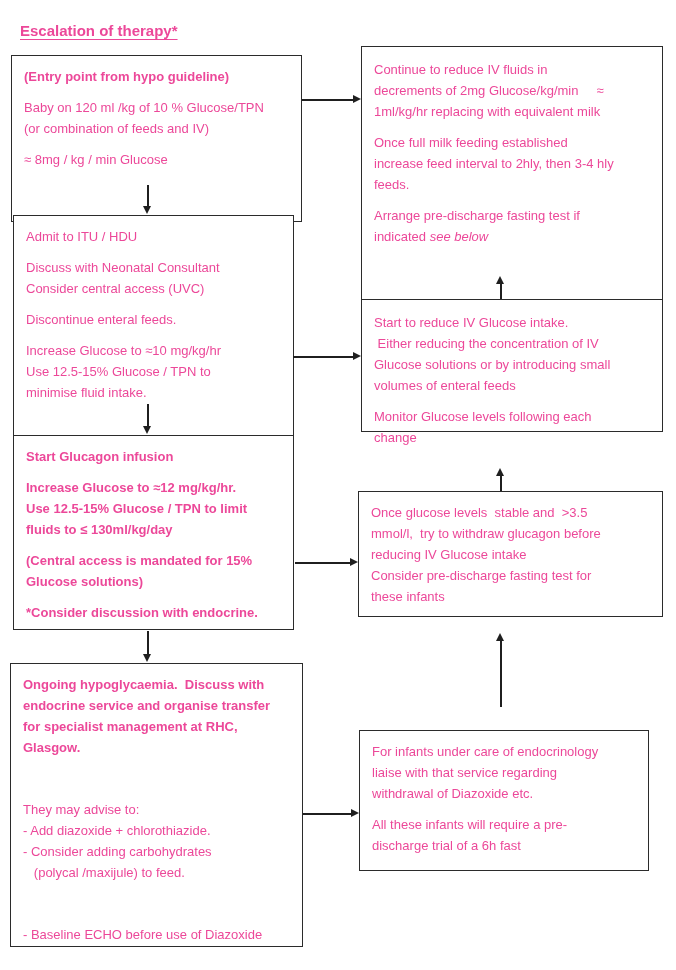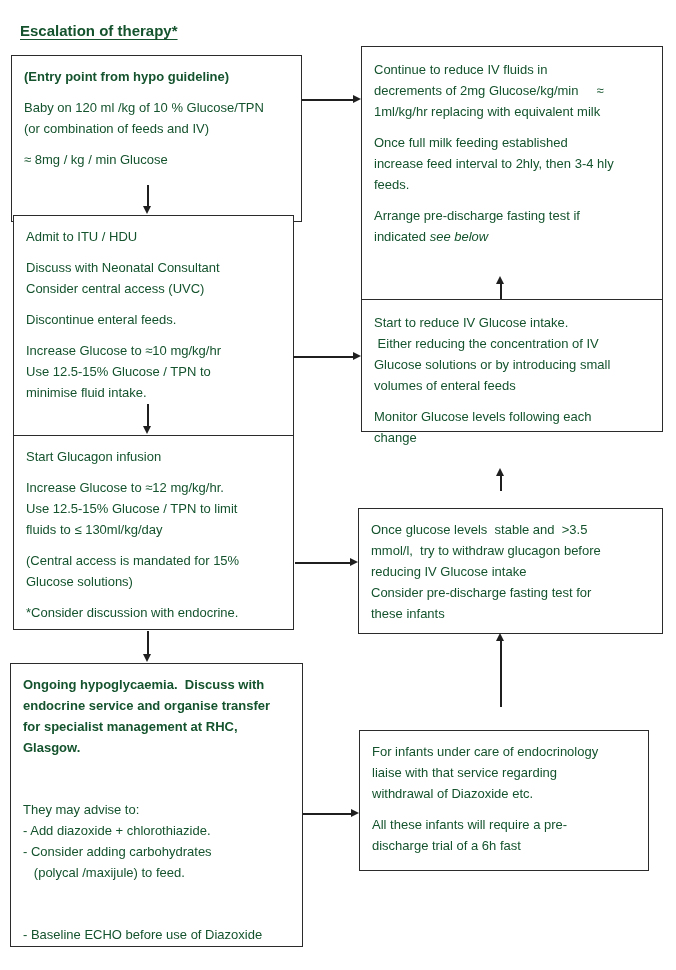--- a/index.html
+++ b/index.html
@@ -1,21 +1,21 @@
 <!DOCTYPE html>
 <html><head>
 <meta charset="utf-8">
 <style>
   html,body{margin:0;padding:0;background:#ffffff;}
   #canvas{
     position:relative;
     width:676px;height:970px;
     background:#ffffff;
     font-family:"Liberation Sans", sans-serif;
-    color:#14532d;
+    color:#ec4899;
     overflow:hidden;
   }
   .heading{
     position:absolute;
     font-weight:bold;
     font-size:15px;
     line-height:21px;
     white-space:pre;
   }
   #heading-left{
@@ -40,25 +40,25 @@
     font-size:13px;
   }
   .para{margin:0 0 10px 0;}
   .para:last-child{margin-bottom:0;}
   .para.bold{font-weight:bold;}
   .ln{line-height:21px;min-height:21px;white-space:pre;}
   .it{font-style:italic;}
 
   #box-l1{left:11px; top:55px;  width:291px;height:167px;}
   #box-l2{left:13px; top:215px; width:281px;height:244px;}
-  #box-l3{left:13px; top:435px; width:281px;height:195px;}
+  #box-l3{left:13px; top:435px; width:281px;height:195px;font-weight:bold;}
   #box-l4{left:10px; top:663px; width:293px;height:284px;}
   #box-r1{left:361px;top:46px;  width:302px;height:289px;padding-top:12px;}
   #box-r2{left:361px;top:299px; width:302px;height:133px;padding-top:12px;}
-  #box-r3{left:358px;top:491px; width:305px;height:126px;margin-top:17px;}
+  #box-r3{left:358px;top:491px; width:305px;height:126px;}
   #box-r4{left:359px;top:730px; width:290px;height:141px;}
 
   .arrow{position:absolute;}
   .arrow .line{position:absolute;background:#1f1f1f;}
   .arrow .head{position:absolute;width:0;height:0;}
 
   .arrow-down{width:9px;}
   .arrow-down .line{left:3.5px;top:0;width:2px;height:calc(100% - 7px);}
   .arrow-down .head{left:0;bottom:0;border-left:4.5px solid transparent;border-right:4.5px solid transparent;border-top:8px solid #1f1f1f;}
 

